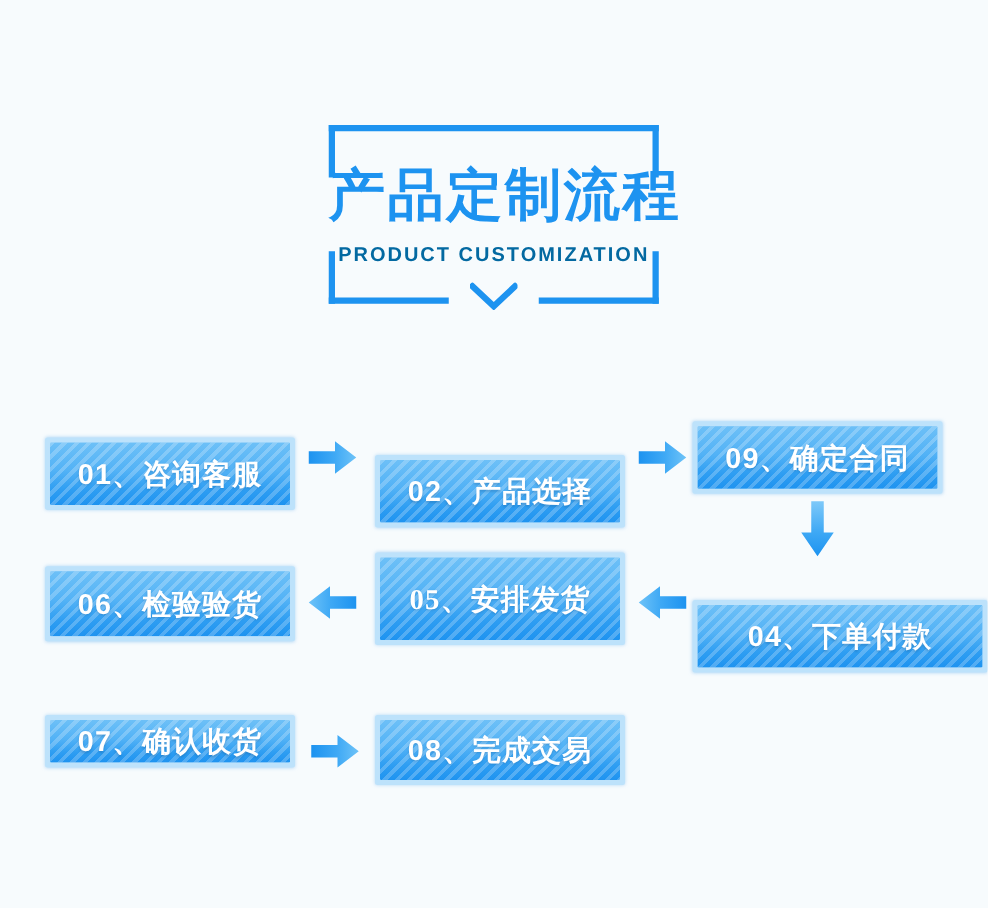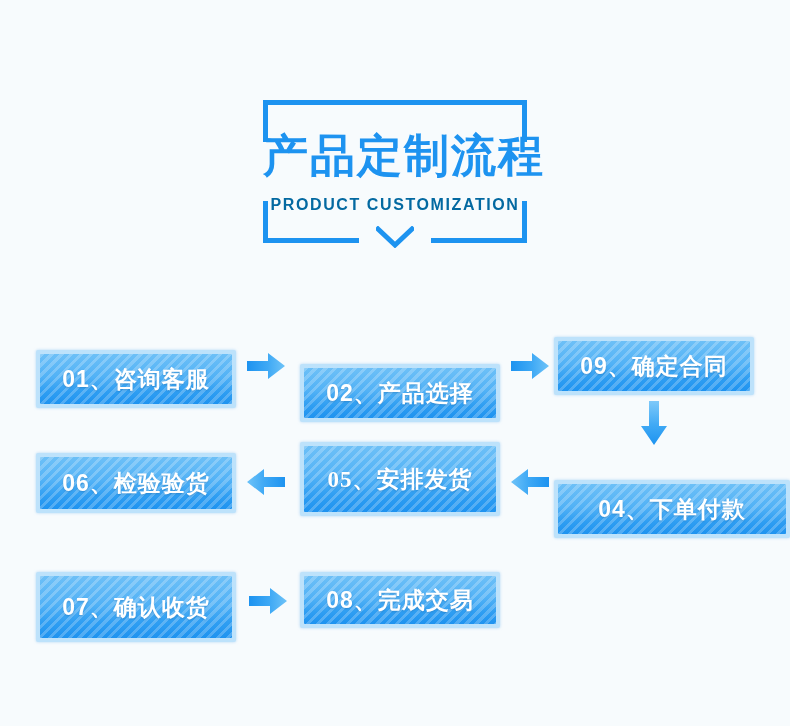--- a/index.html
+++ b/index.html
@@ -111,21 +111,21 @@
 
   
   #box-01 { left: 36px;  top: 350px; width: 200px; height: 58px; }
   #box-02 { left: 300px; top: 337px; width: 200px; height: 58px; margin-top: 27px; }
   #box-03 { left: 554px; top: 337px; width: 200px; height: 58px; }
   
   #box-06 { left: 36px;  top: 453px; width: 200px; height: 60px; }
   #box-05 { left: 300px; top: 442px; width: 200px; height: 74px; font-family: Liberation Serif, serif; }
   #box-04 { left: 554px; top: 453px; width: 236px; height: 58px; margin-top: 27px; }
   
-  #box-07 { left: 36px;  top: 572px; width: 200px; height: 70px; }
+  #box-07 { left: 36px;  top: 572px; width: 200px; height: 42px; }
   #box-08 { left: 300px; top: 572px; width: 200px; height: 56px; }
 
   
   .arrow {
     position: absolute;
   }
   .arrow-h { width: 40px; height: 30px; }
   .arrow-v { width: 30px; height: 46px; }
 
   #arrow-01-02 { left: 246px; top: 351px; }

